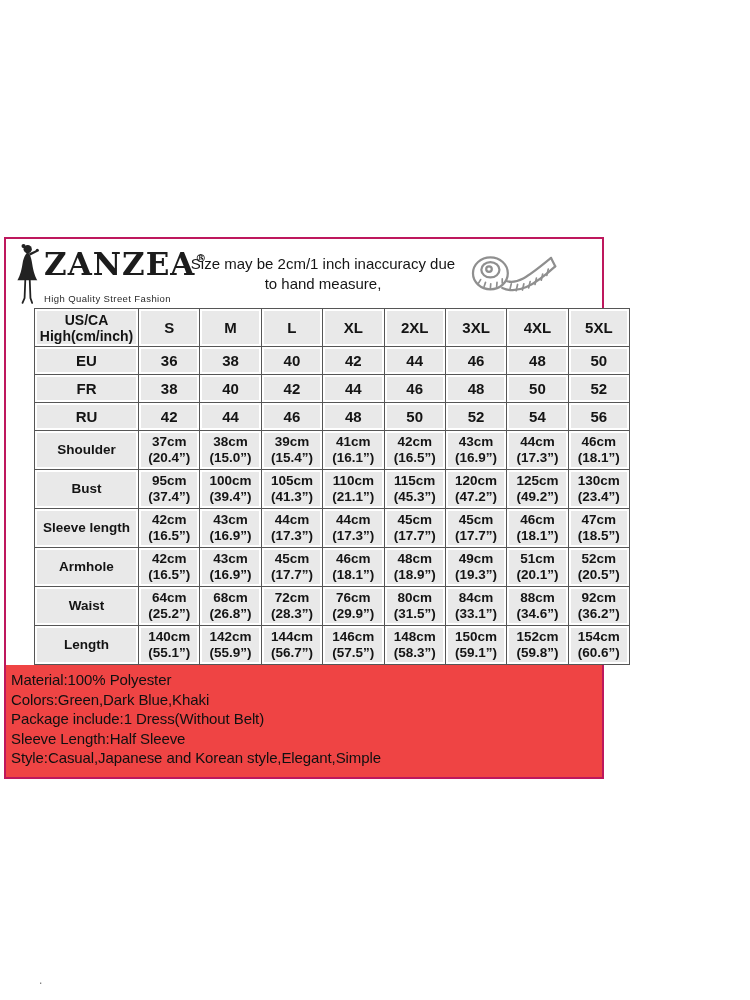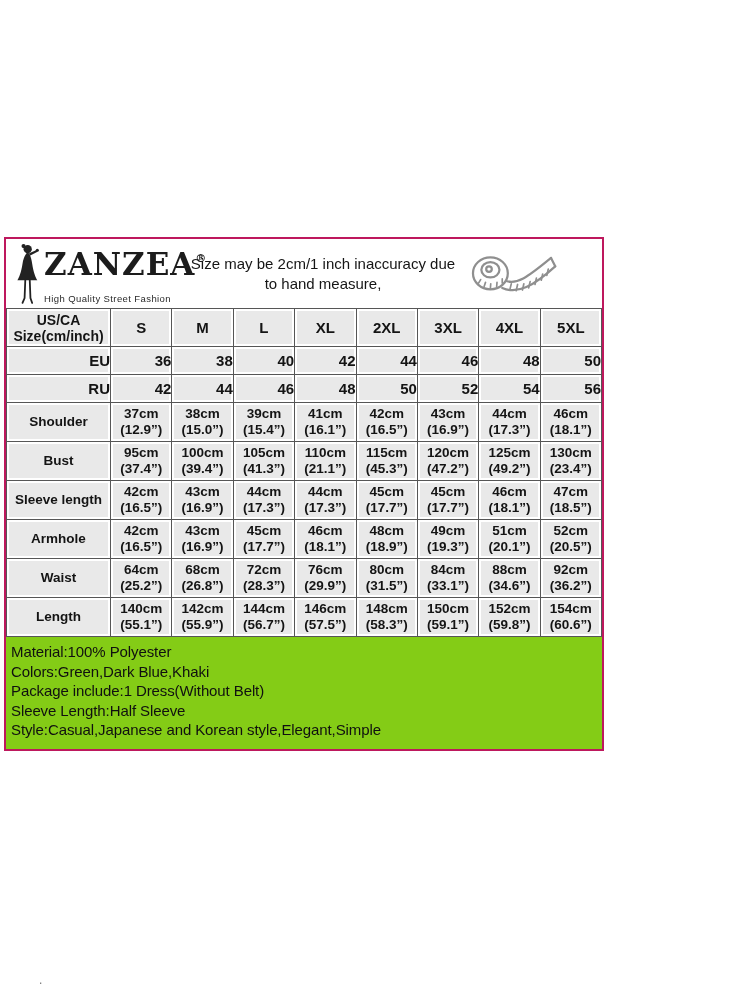--- a/index.html
+++ b/index.html
@@ -26,36 +26,36 @@
     white-space:nowrap;
   }
   .reg{font-size:11px;vertical-align:13px;letter-spacing:0;}
   .tagline{font-size:9.5px;color:#2a2a2a;letter-spacing:.4px;margin-top:14px;white-space:nowrap;}
   .disclaimer{
     flex:1;text-align:center;font-weight:normal;font-size:15px;line-height:20px;color:#151515;
   }
   .tape{flex:none;margin:0 42px 0 6px;}
   
   table.size{
-    border-collapse:collapse;width:100%;table-layout:fixed;
+    border-collapse:collapse;width:100%;table-layout:fixed;margin-left:28px;
   }
   table.size td{
     border:1px solid #565656;background:#e9e9e9;
     box-shadow:inset 0 0 0 2px #ffffff;
     text-align:center;vertical-align:middle;
     font-weight:bold;color:#141414;padding:0;overflow:hidden;
   }
   col.c-label{width:104px;}
   tr.hdr td{height:37px;font-size:15px;}
   tr.hdr td.lbl{font-size:14px;line-height:16px;}
-  tr.simple td{height:27px;font-size:15px;text-align:right;}
+  tr.simple td{height:27px;font-size:15px;}
   tr.meas td{height:38px;font-size:13.5px;line-height:16.5px;}
   
   .details{
-    background:#84cc16;padding:5px 6px 9px 5px;
+    background:#ef4444;padding:5px 6px 9px 5px;
   }
   .dline{font-size:15px;line-height:19.5px;color:#101010;letter-spacing:-0.1px;white-space:nowrap;}
   
   .artifact{
     position:absolute;left:39px;top:974px;font-size:12px;color:#777;line-height:12px;
   }
 </style>
 </head>
 <body>
 
@@ -123,21 +123,21 @@
         <col>
         <col>
         <col>
         <col>
         <col>
     </colgroup>
     <tbody>
         <tr class="hdr">
           <td class="lbl">
             <div>US/CA</div>
-            <div>Size(cm/inch)</div>
+            <div>High(cm/inch)</div>
           </td>
           <td>S</td>
           <td>M</td>
           <td>L</td>
           <td>XL</td>
           <td>2XL</td>
           <td>3XL</td>
           <td>4XL</td>
           <td>5XL</td>
         </tr>
@@ -146,35 +146,46 @@
           <td>36</td>
           <td>38</td>
           <td>40</td>
           <td>42</td>
           <td>44</td>
           <td>46</td>
           <td>48</td>
           <td>50</td>
         </tr>
         <tr class="simple">
+          <td class="lbl">FR</td>
+          <td>38</td>
+          <td>40</td>
+          <td>42</td>
+          <td>44</td>
+          <td>46</td>
+          <td>48</td>
+          <td>50</td>
+          <td>52</td>
+        </tr>
+        <tr class="simple">
           <td class="lbl">RU</td>
           <td>42</td>
           <td>44</td>
           <td>46</td>
           <td>48</td>
           <td>50</td>
           <td>52</td>
           <td>54</td>
           <td>56</td>
         </tr>
         <tr class="meas">
           <td class="lbl">Shoulder</td>
           <td>
             <div>37cm</div>
-            <div>(12.9”)</div>
+            <div>(20.4”)</div>
           </td>
           <td>
             <div>38cm</div>
             <div>(15.0”)</div>
           </td>
           <td>
             <div>39cm</div>
             <div>(15.4”)</div>
           </td>
           <td>

